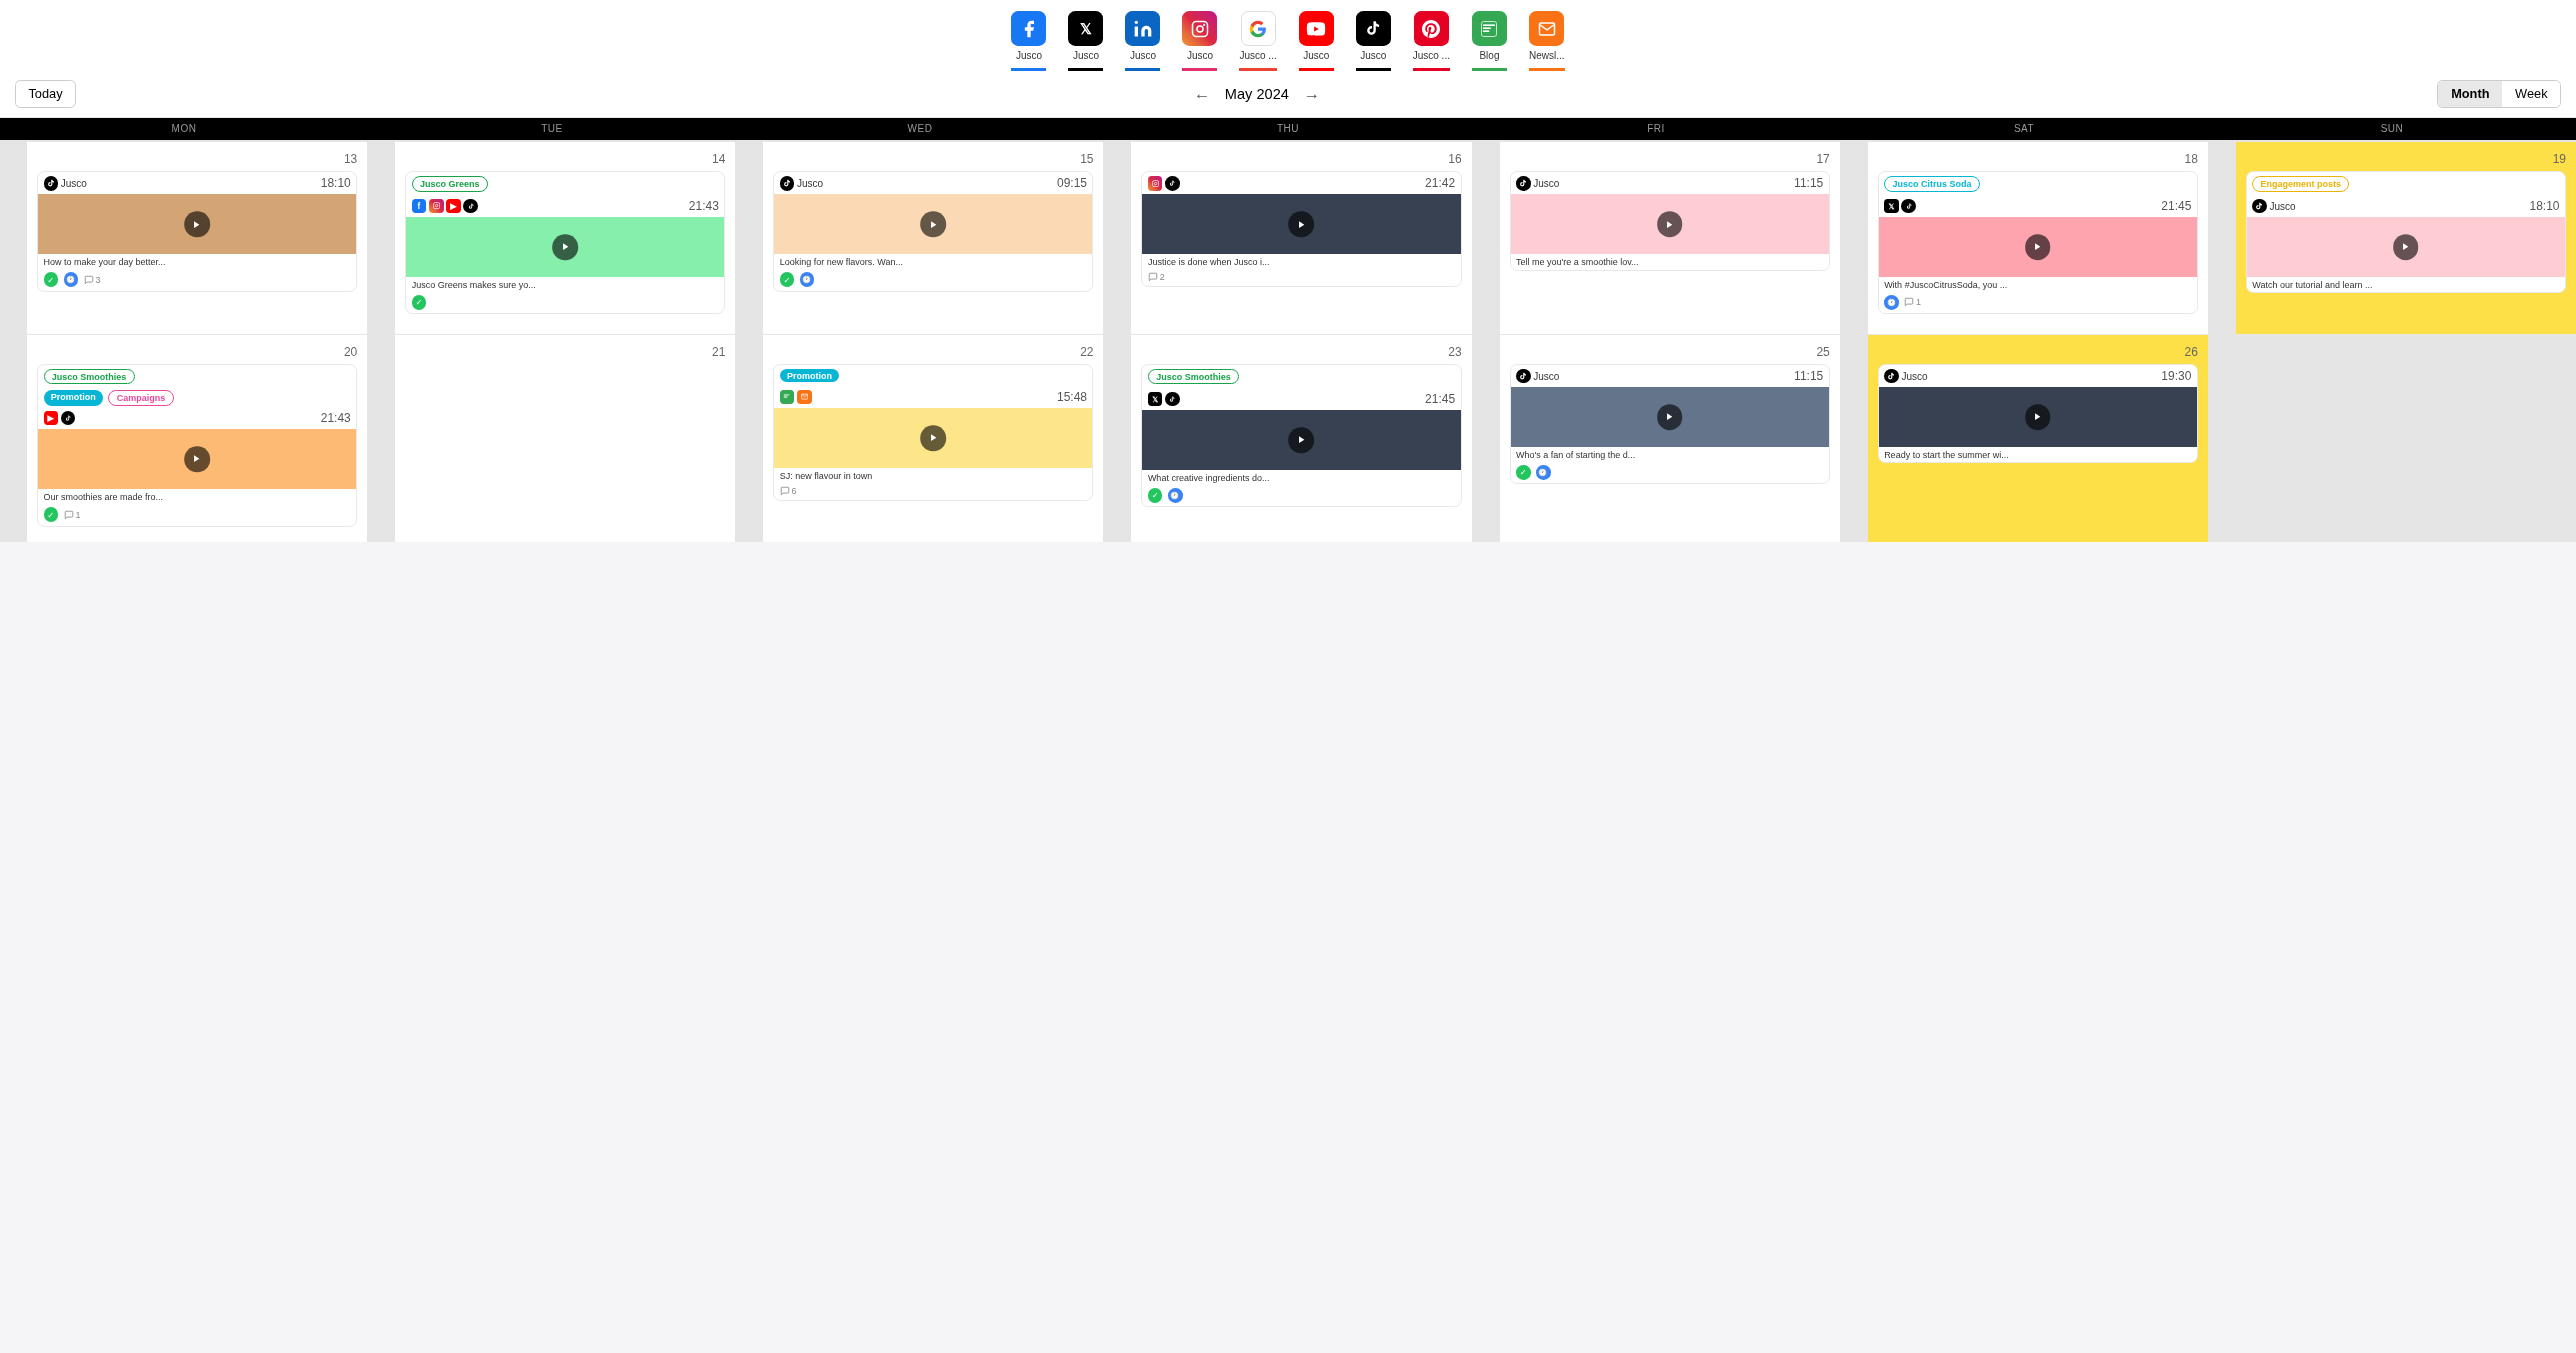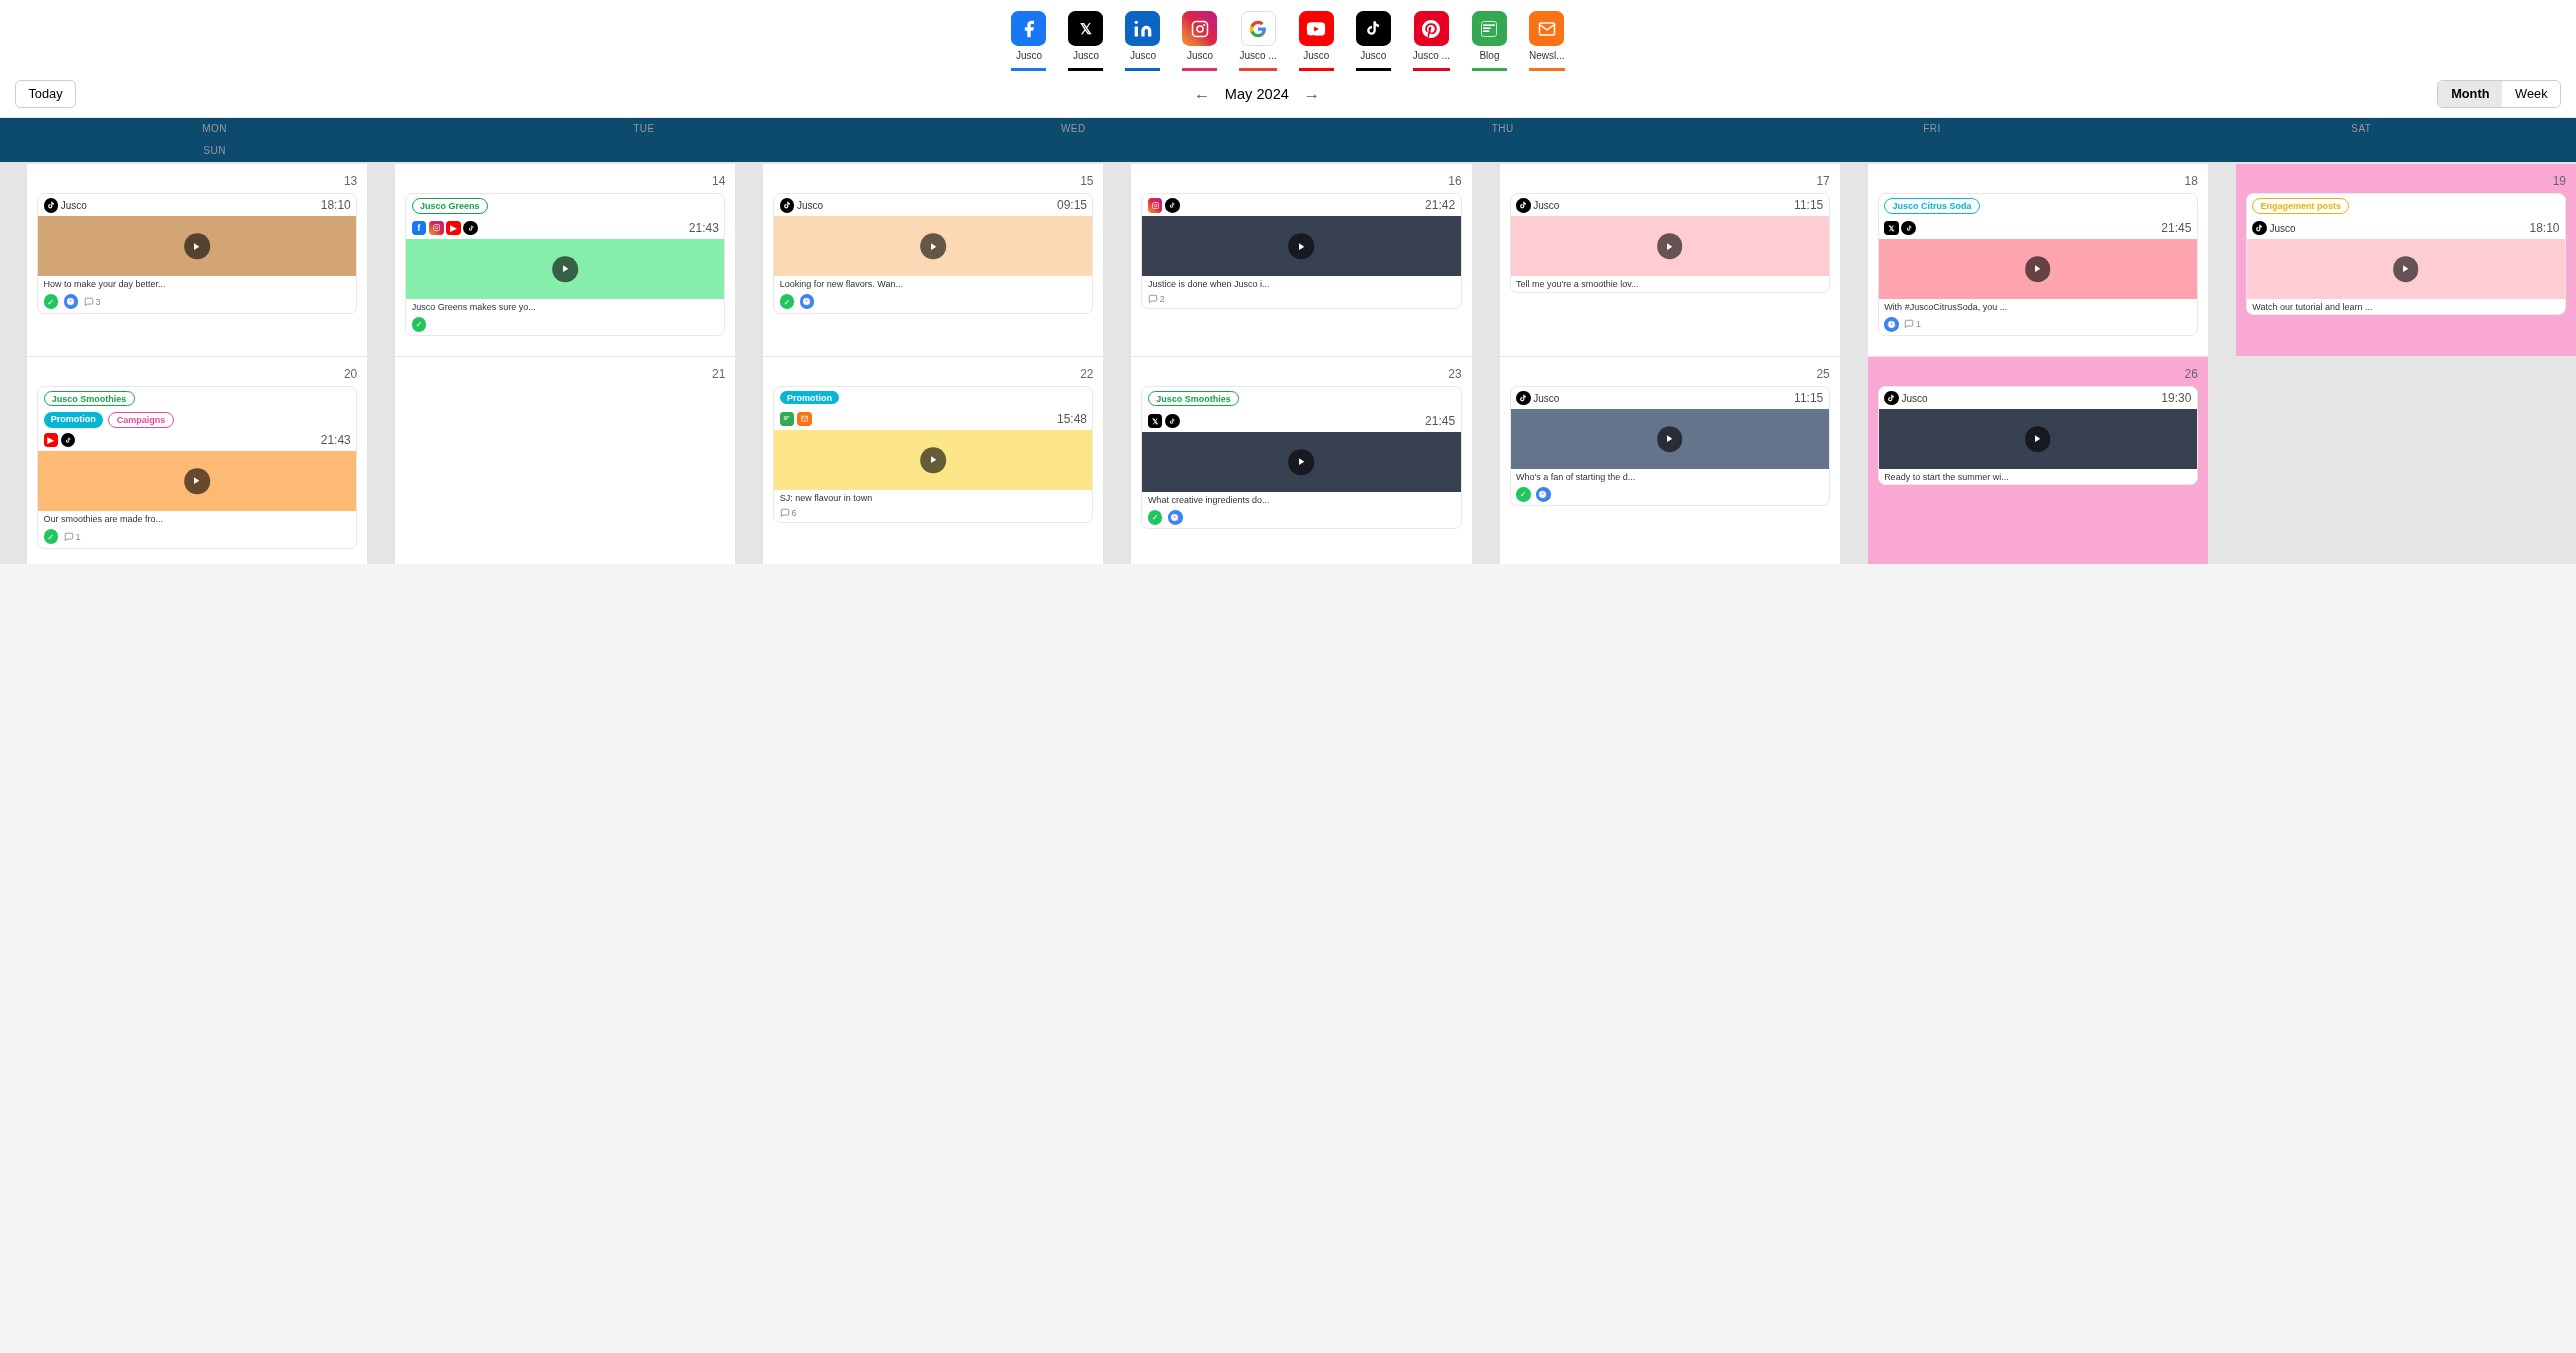--- a/index.html
+++ b/index.html
@@ -63,23 +63,24 @@
       cursor: pointer;
       font-size: 12.8px;
       border: none;
       background: white;
     }
     .view-btn.active { background: #e8e8e8; font-weight: 600; }
 
     
     .day-headers {
       display: grid;
-      grid-template-columns: repeat(6, 1fr);
-      background: #0c4a6e;
+      grid-template-columns: repeat(7, 1fr);
+      background: #000000;
       border-bottom: 0.9px solid #e5e5e5;
+      text-decoration: underline;
     }
     .day-header {
       text-align: center;
       font-size: 10px;
       color: #999;
       padding: 5.5px 0;
       font-weight: 500;
       letter-spacing: 0.5px;
     }
 
@@ -91,21 +92,21 @@
       gap: 0.9px;
       border-top: 0.9px solid #e5e5e5;
     }
     .cal-cell {
       background: white;
       min-height: 192px;
       padding: 10px;
       position: relative;
       margin-left: 27px;
     }
-    .cal-cell.light-bg { background: #f9a8d4; }
+    .cal-cell.light-bg { background: #fde047; }
     .day-num {
       font-size: 12px;
       color: #666;
       text-align: right;
       margin-bottom: 5.5px;
       font-weight: 400;
     }
 
     
     .post-card {

